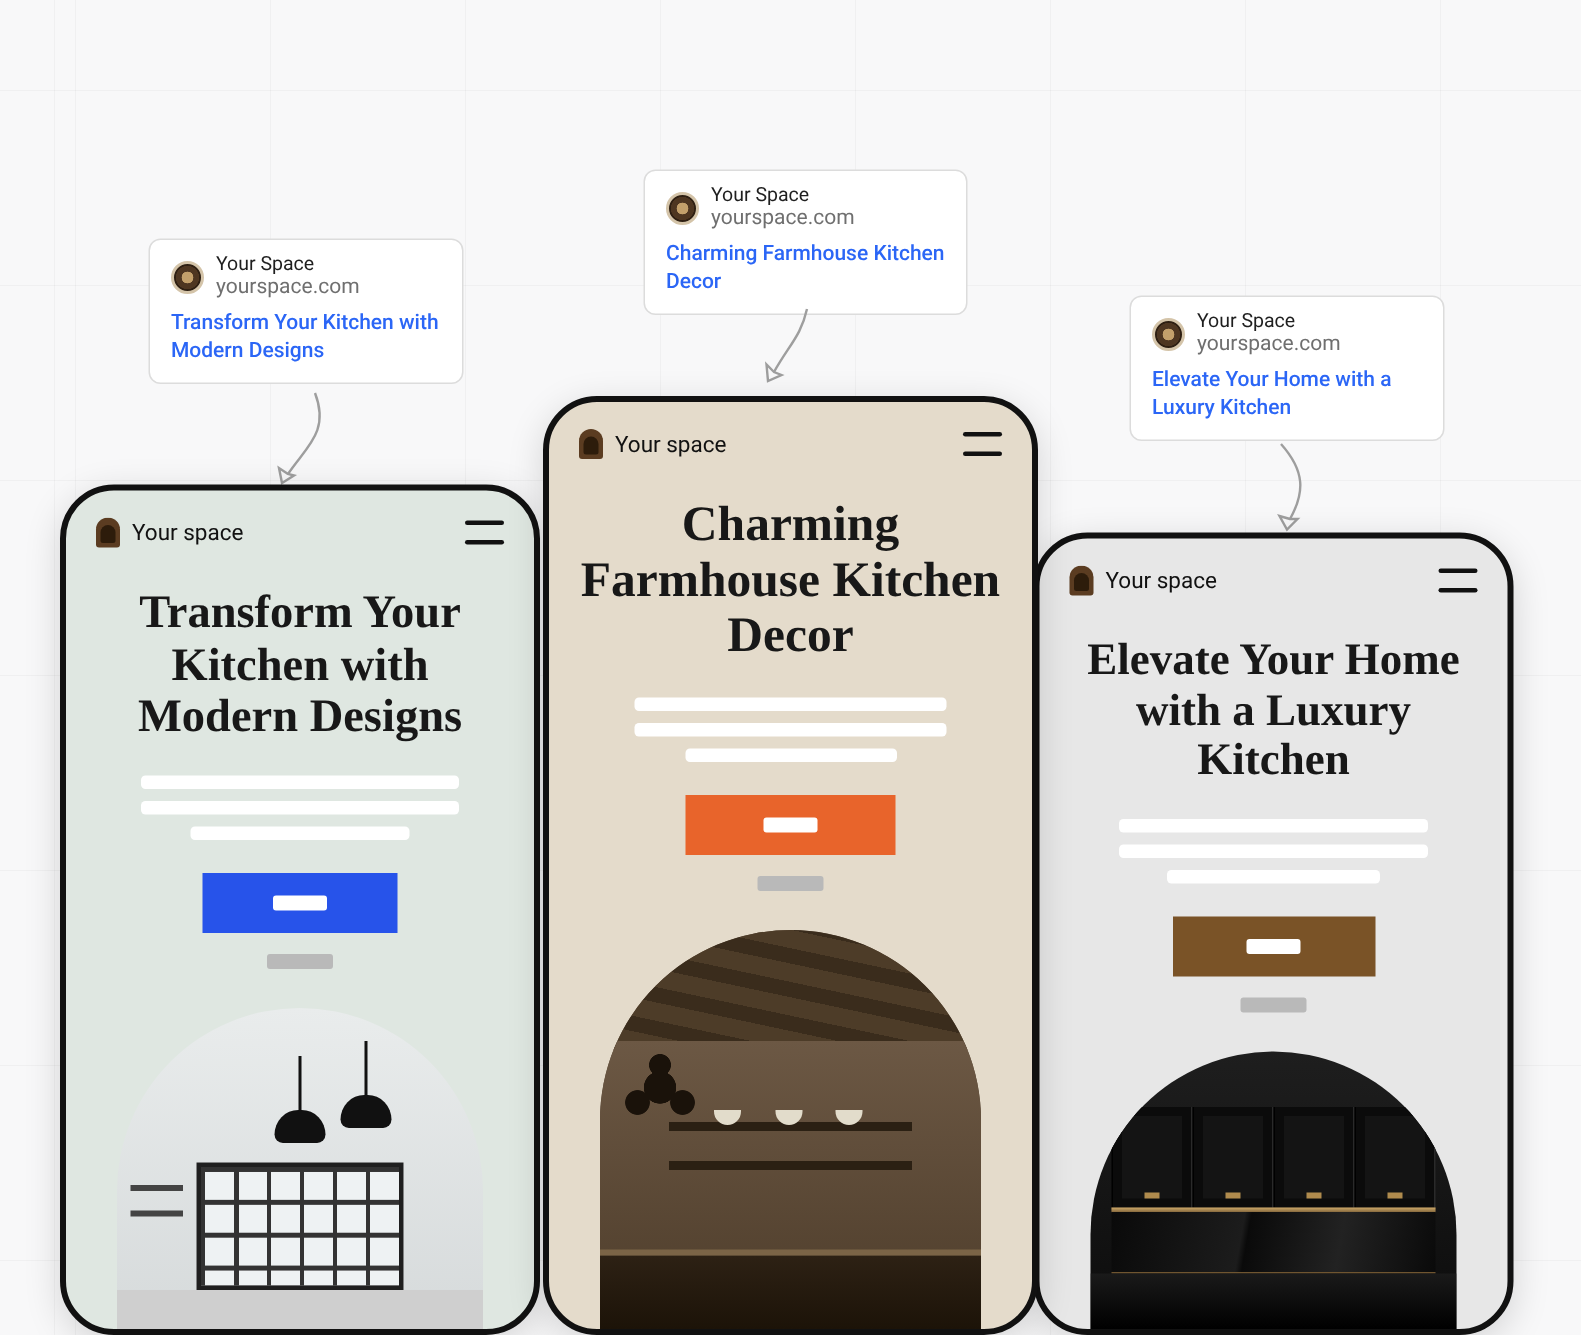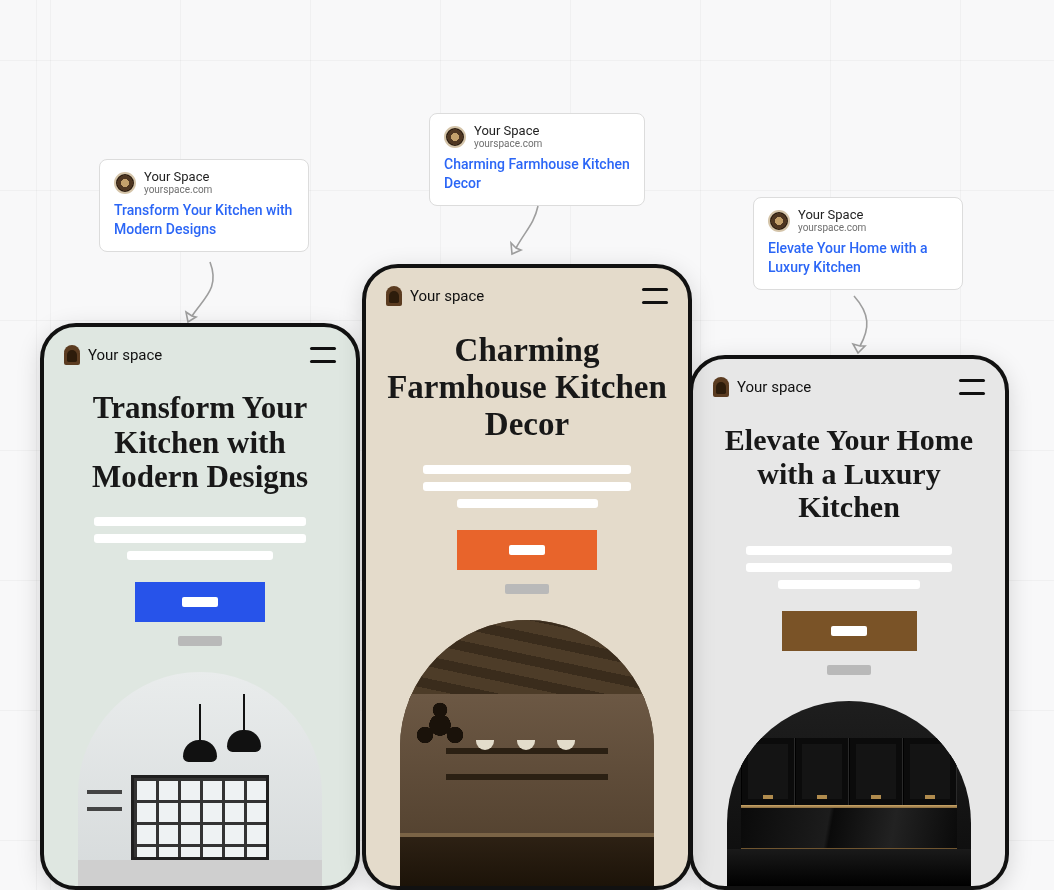--- a/index.html
+++ b/index.html
@@ -37,21 +37,21 @@
   }
   .meta-head { display: flex; align-items: center; gap: 8px; margin-bottom: 6px; }
   .favicon {
     width: 22px; height: 22px; border-radius: 50%;
     background: radial-gradient(circle at 50% 50%, #c3a06b 0 30%, #4e3621 32% 60%, #2e1f12 62% 100%);
     border: 2px solid #d4c4a9;
     flex-shrink: 0;
   }
   .meta-text-col { line-height: 1.1; }
   .meta-site { font-size: 13px; color: #1f1f1f; }
-  .meta-domain { font-size: 10px; color: #6f6f6f; }
+  .meta-domain { font-size: 14px; color: #6f6f6f; }
   .meta-title {
     color: #2b66f6;
     font-size: 14px;
     font-weight: 500;
     line-height: 1.35;
   }
 
   
   .arrow { position: absolute; width: 60px; height: 80px; }
   .arrow svg { width: 100%; height: 100%; overflow: visible; }

